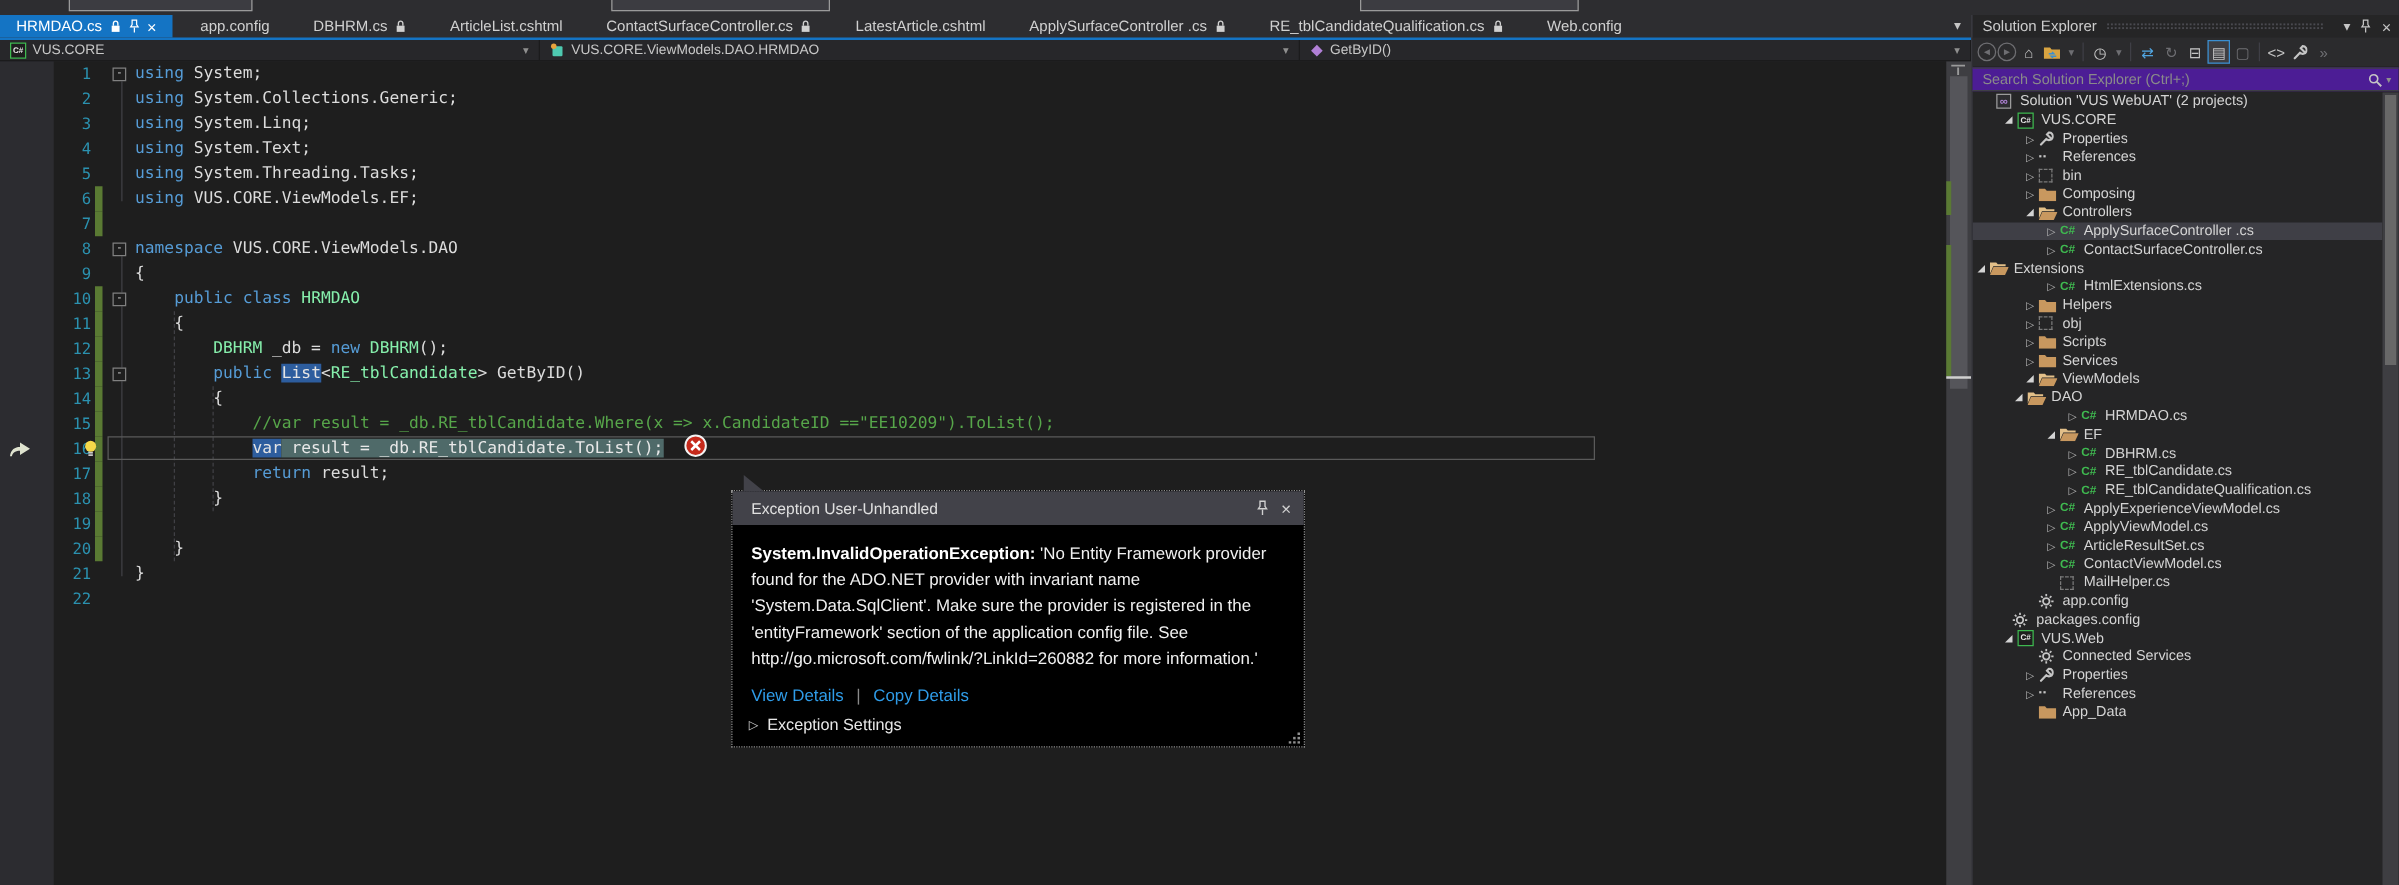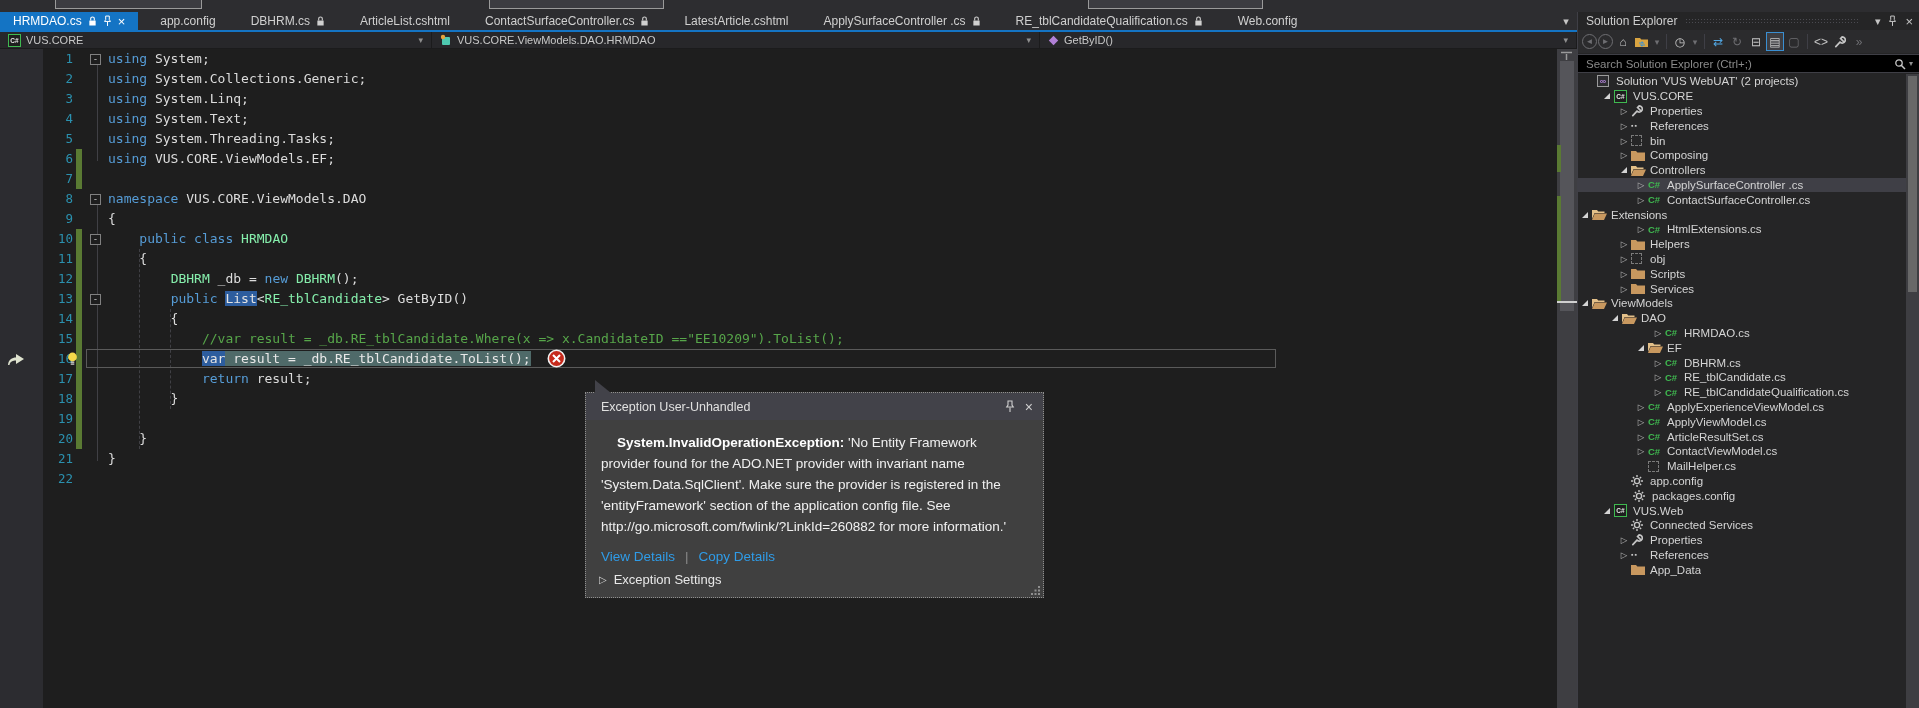--- a/index.html
+++ b/index.html
@@ -60,29 +60,29 @@
 
   
   .vsb { position:absolute; right:0; top:0; width:20px; bottom:0; background:#3e3e42; }
   .vsb .thumb { position:absolute; left:3px; right:3px; top:4px; height:250px; background:#55555a; }
   .vsb .mark { position:absolute; left:0; width:4px; background:#5a7a33; }
   .vsb .caretline { position:absolute; left:0; right:0; top:252px; height:2px; background:#d0d0d0; }
   .vsb .grip { position:absolute; left:3px; top:2px; color:#9a9a9a; }
 
   
   .popup { position:absolute; left:585px; top:343px; width:459px; z-index:30;
-           border:1px dotted #8f8f8f; background:#404040; }
+           border:1px dotted #8f8f8f; background:#000000; }
   .popup-wedge { position:absolute; left:9px; top:-13px; width:0; height:0;
                  border-bottom:13px solid #424249; border-right:16px solid transparent; }
   .popup-title { height:27px; background:#424249; display:flex; align-items:center; padding:0 10px 0 15px;
                  color:#e0e0e0; font-size:12.5px; }
   .popup-title .sp { flex:1; }
   .popup-title .icn { color:#d0d0d0; margin-left:10px; cursor:pointer; }
   .popup-body { padding:12px 16px 8px 15px; color:#f0f0f0; font-size:13.5px; line-height:21px; }
-  .popup-body b { color:#ffffff;margin-left:16px; }
+  .popup-body b { color:#ffffff; }
   .popup-links { padding:4px 16px 2px 15px; font-size:13.5px; display:flex; align-items:center; gap:10px; }
   .plink { color:#2f9ce8; cursor:pointer; }
   .pdiv { color:#8a8a8a; }
   .popup-settings { padding:6px 16px 10px 13px; color:#e8e8e8; font-size:13px; display:flex; align-items:center; gap:7px; }
   .popup-settings .tri { color:#d0d0d0; font-size:10px; }
   .popup-grip { position:absolute; right:2px; bottom:2px; }
 
   
   .right-panel { position:absolute; left:1577px; top:12px; width:342px; bottom:0; background:#252526;
                  border-left:1px solid #3f3f46; }
@@ -94,21 +94,21 @@
   .se-toolbar { height:23px; display:flex; align-items:center; padding:0 4px; gap:1px; background:#2b2b2d; }
   .tbtn { min-width:18px; height:19px; display:inline-flex; align-items:center; justify-content:center;
           color:#c5c5c5; font-size:12px; cursor:pointer; }
   .tbtn.dim { color:#6e6e72; }
   .tbtn.blue { color:#51a5e0; }
   .tbtn.circle { border:1px solid #6e6e72; border-radius:50%; width:15px; height:15px; min-width:15px; font-size:8px; }
   .tbtn.selected { border:1px solid #3a8fd2; background:#3e3e42; }
   .tbtn.small-caret { min-width:10px; font-size:9px; }
   .tsep { width:1px; height:15px; background:#3f3f46; margin:0 3px; }
 
-  .se-search { height:19px; margin:1px 0 0 0; background:#000000; border-top:1px solid #3f3f46;
+  .se-search { height:19px; margin:1px 0 0 0; background:#4c1d95; border-top:1px solid #3f3f46;
                border-bottom:1px solid #3f3f46; display:flex; align-items:center; padding:0 6px 0 8px; }
   .se-search .ph { color:#8a8a8a; font-size:11.5px; flex:1; }
   .se-search .icn { color:#c5c5c5; display:inline-flex; align-items:center; gap:3px; }
 
   .tree { position:absolute; left:0; top:62px; right:13px; bottom:0; overflow:hidden; }
   .trow { display:flex; align-items:center; height:14.8px; font-size:11.5px; color:#d4d4d4;
           white-space:nowrap; cursor:default; }
   .trow.selected { background:#3f3f46; }
   .texp { width:14px; flex:none; text-align:center; color:#b8b8b8; font-size:8.5px; line-height:14px; }
   .texp .open { display:inline-block; width:0; height:0; border-left:6px solid transparent;
@@ -673,21 +673,21 @@
       </div>
       <div class="trow" style="padding-left: 39px;">
         <span class="texp">▷</span>
         <span class="ticn">
           <svg width="14" height="11" viewBox="0 0 14 11">
             <path d="M0 1 h5 l1.4 1.6 H14 V11 H0 Z" fill="#c8985f"></path>
           </svg>
         </span>
         <span class="tlabel">Services</span>
       </div>
-      <div class="trow" style="">
+      <div class="trow" style="padding-left: 39px;">
         <span class="texp"><span class="open"></span></span>
         <span class="ticn">
           <svg width="15" height="11" viewBox="0 0 15 11">
             <path d="M0 1 h5 l1.2 1.4 h6.3 V4 H2.6 L0 10 Z" fill="#e3c089"></path>
             <path d="M2.8 4.5 H15 L12 11 H0 Z" fill="#c8985f"></path>
           </svg>
         </span>
         <span class="tlabel">ViewModels</span>
       </div>
       <div class="trow" style="padding-left: 30px;">
@@ -785,21 +785,21 @@
               <line x1="10" y1="6" x2="12" y2="6"></line>
               <line x1="1.9" y1="1.9" x2="3.2" y2="3.2"></line>
               <line x1="8.8" y1="8.8" x2="10.1" y2="10.1"></line>
               <line x1="10.1" y1="1.9" x2="8.8" y2="3.2"></line>
               <line x1="3.2" y1="8.8" x2="1.9" y2="10.1"></line>
             </g>
           </svg>
         </span>
         <span class="tlabel">app.config</span>
       </div>
-      <div class="trow" style="padding-left: 41px;">
+      <div class="trow" style="padding-left: 18px;">
         <span class="texp"></span>
         <span class="ticn">
           <svg width="12" height="12" viewBox="0 0 12 12">
             <circle cx="6" cy="6" r="2.6" fill="none" stroke="#c5c5c5" stroke-width="1.4"></circle>
             <g stroke="#c5c5c5" stroke-width="1.4">
               <line x1="6" y1="0" x2="6" y2="2"></line>
               <line x1="6" y1="10" x2="6" y2="12"></line>
               <line x1="0" y1="6" x2="2" y2="6"></line>
               <line x1="10" y1="6" x2="12" y2="6"></line>
               <line x1="1.9" y1="1.9" x2="3.2" y2="3.2"></line>

